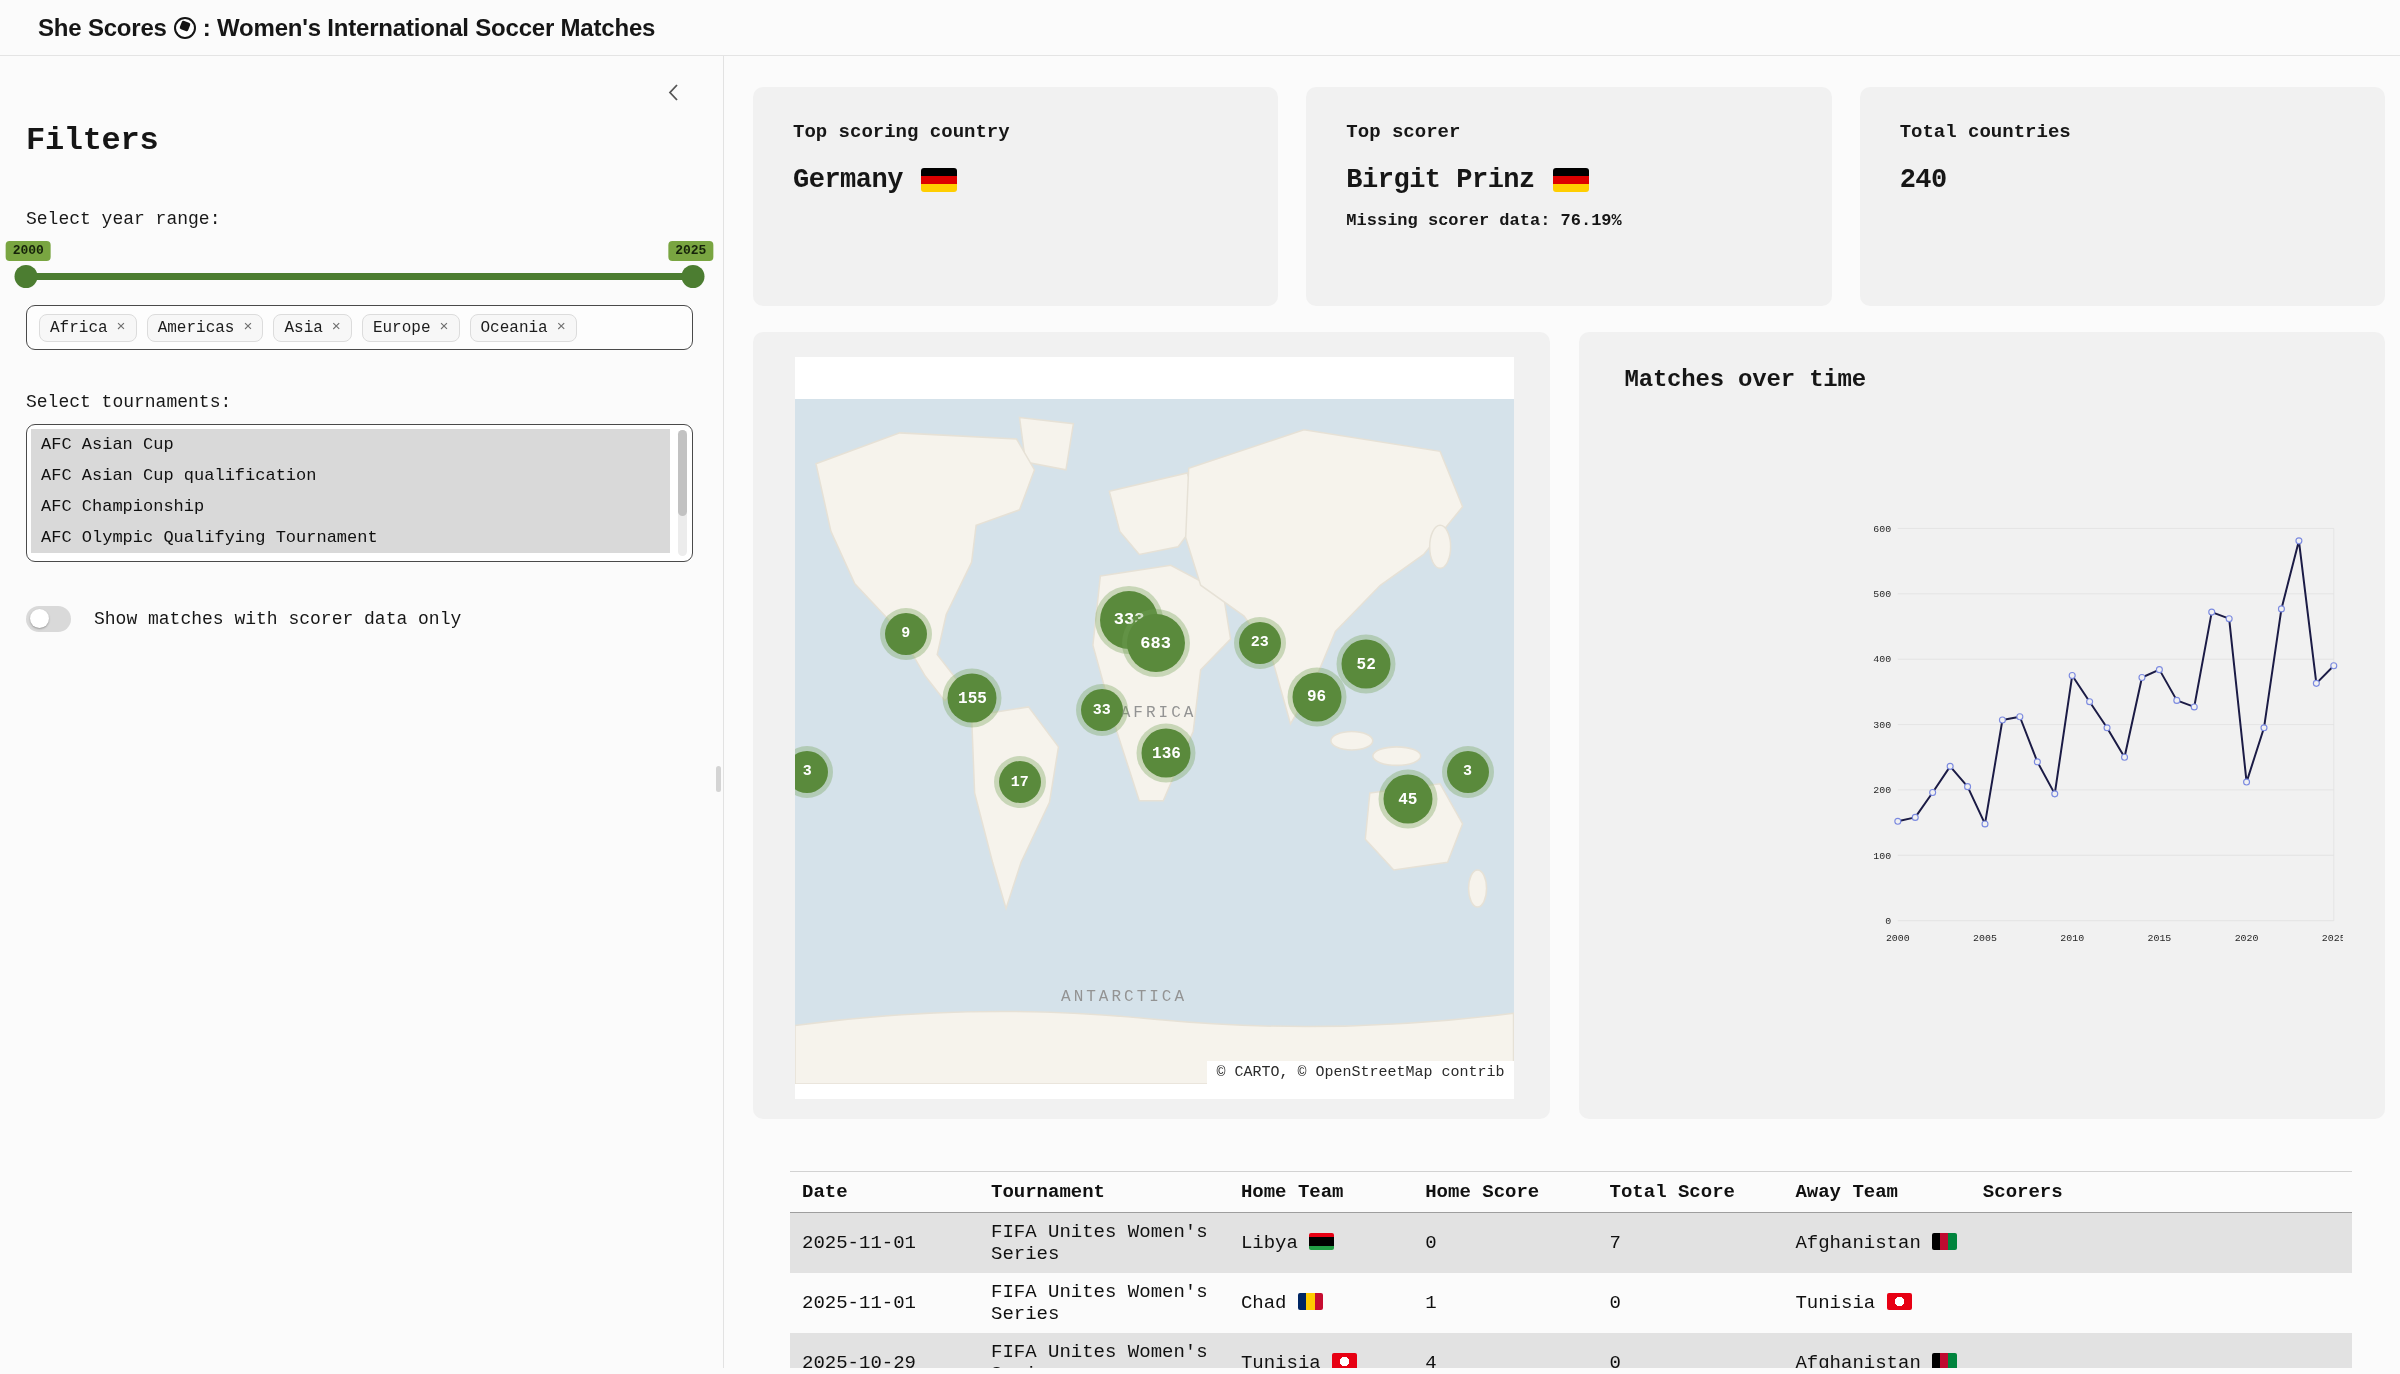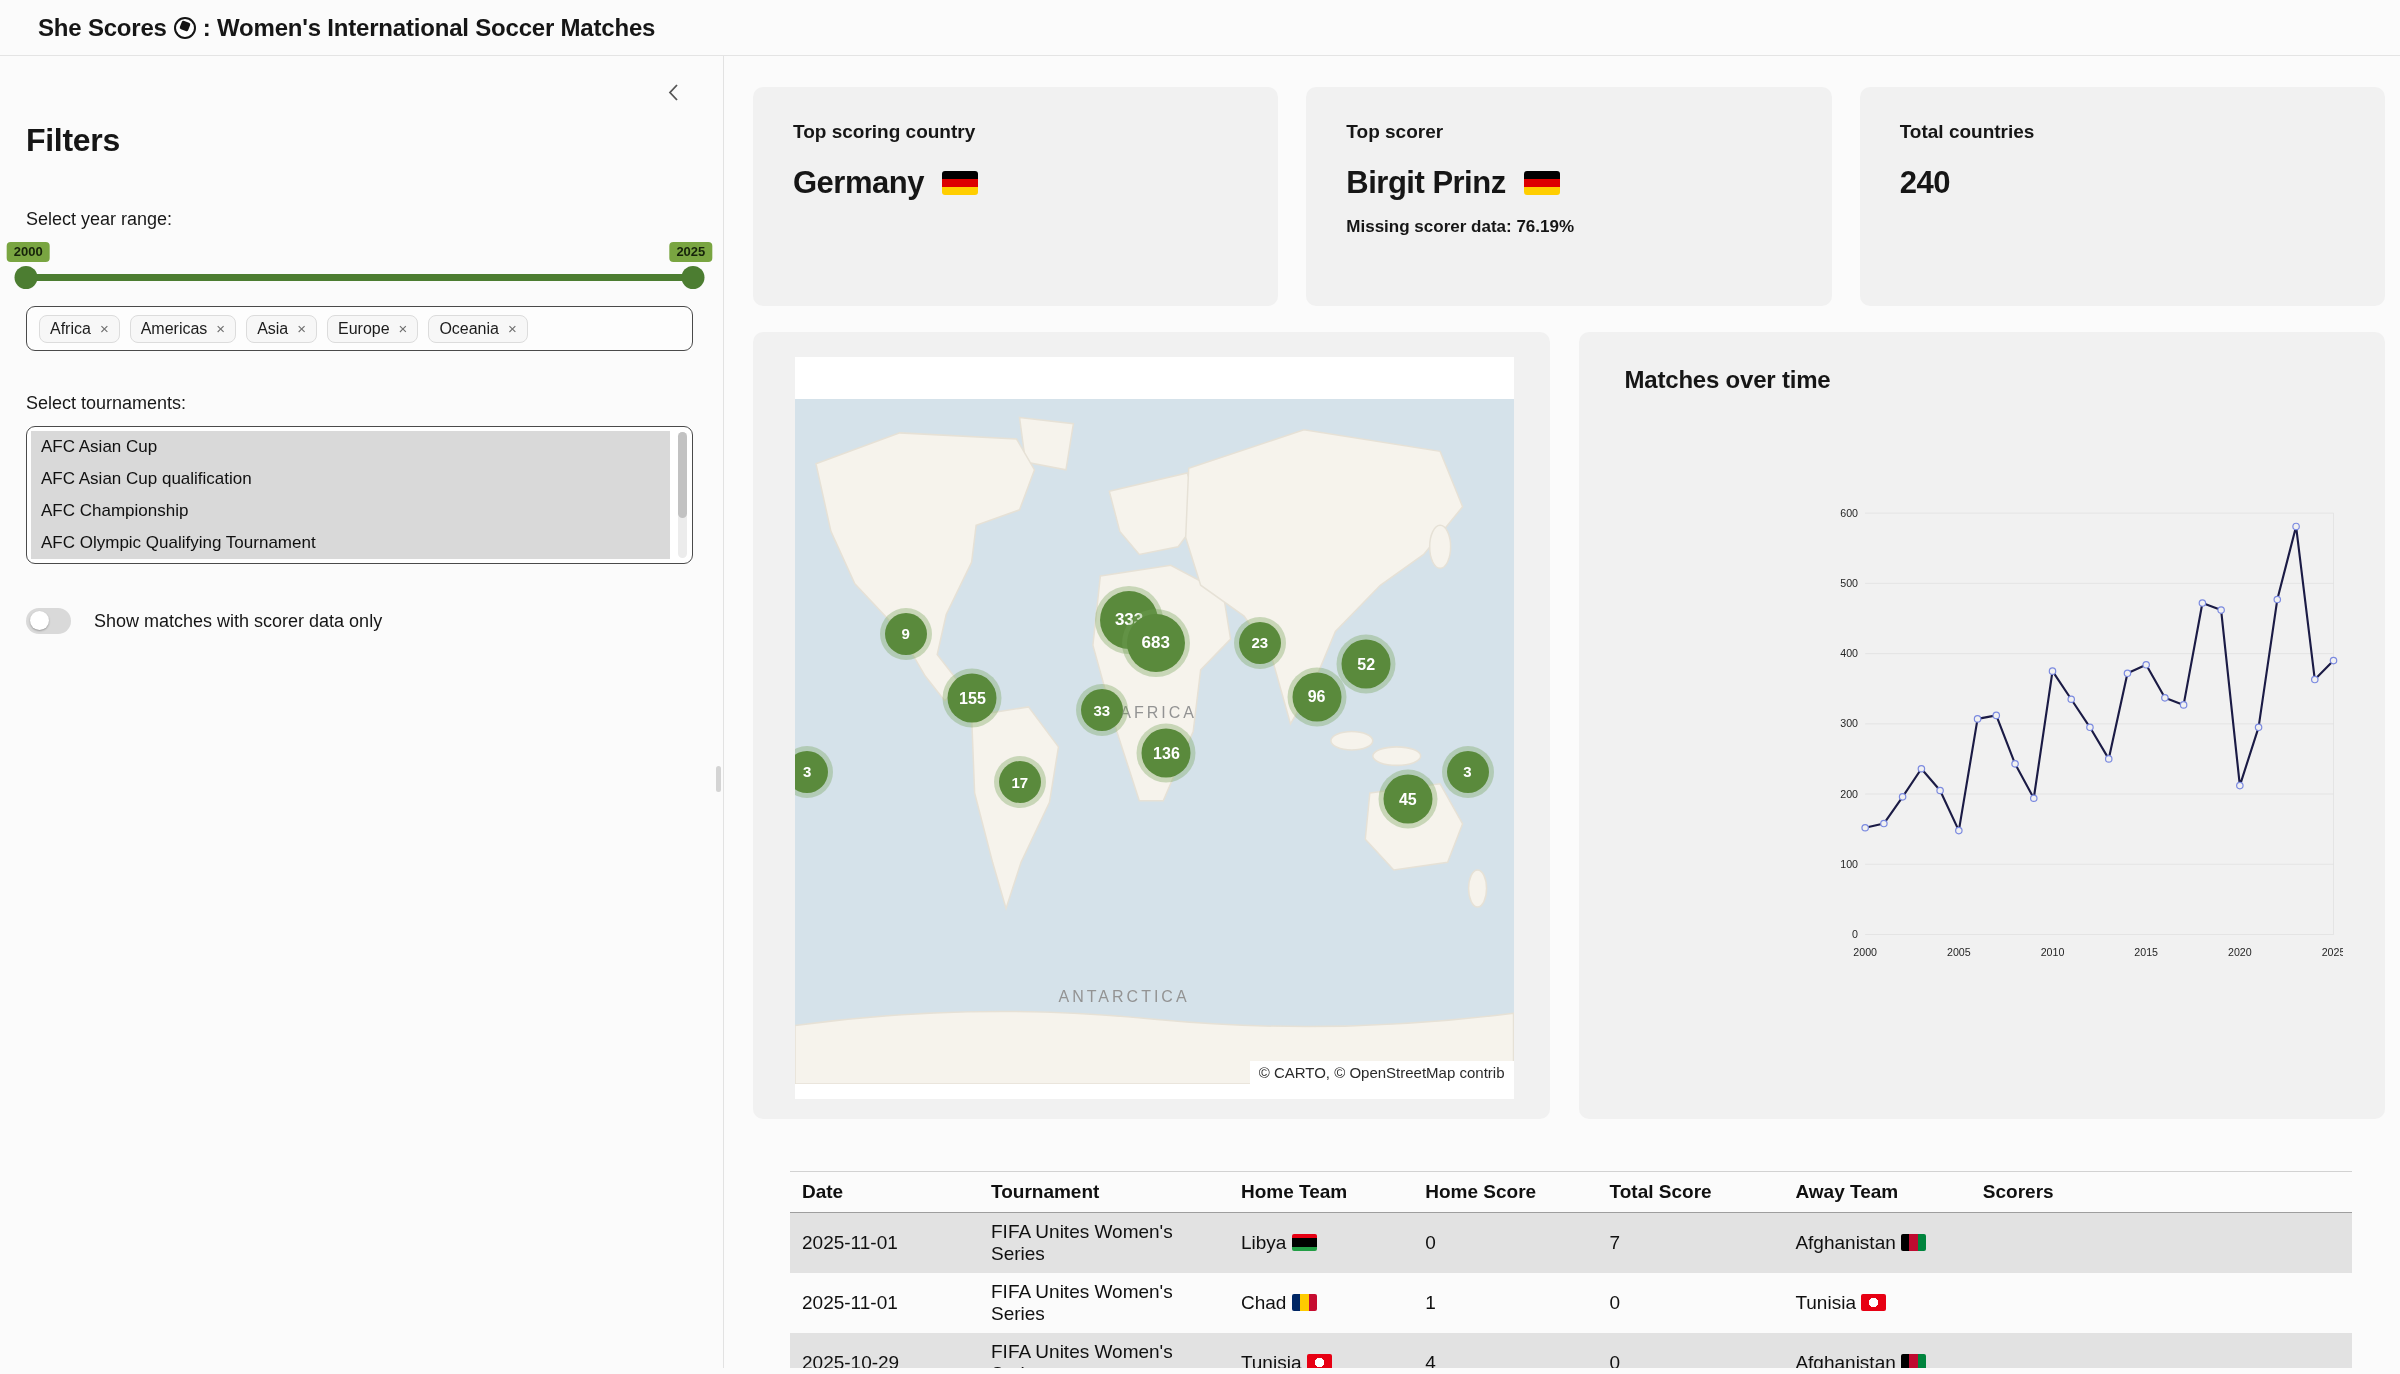--- a/index.html
+++ b/index.html
@@ -8,21 +8,21 @@
     font-family:"Liberation Sans", sans-serif; color:#161616; }
 
   
   .app-header { height:56px; display:flex; align-items:center; padding:0 38px;
     border-bottom:1px solid #e4e4e4; background:#fbfbfb; }
   .app-header h1 { font-size:24px; font-weight:bold; display:flex; align-items:center; gap:7px; letter-spacing:-0.2px; }
   .ball { width:22px; height:22px; border-radius:50%; background:#fff; border:2px solid #141414; position:relative; }
   .ball::after { content:""; position:absolute; left:50%; top:42%; width:9px; height:9px;
     background:#141414; border-radius:2px; transform:translate(-50%,-50%) rotate(22deg); }
 
-  .app { display:flex; height:1312px; }
+  .app { display:flex; height:1312px;font-family:Liberation Mono, monospace; }
 
   
   .sidebar { width:724px; border-right:1px solid #e2e2e2; padding:20px 30px 0 26px; position:relative; background:#fbfbfb; }
   .collapse-btn { position:absolute; top:22px; right:38px; background:none; border:none; cursor:pointer; padding:4px; }
   .sidebar-resize { position:absolute; right:2px; top:710px; width:5px; height:26px; background:#d4d4d4; border-radius:3px; }
   .filters-title { font-size:32px; font-weight:bold; margin-top:46px; letter-spacing:-0.3px; }
   .field-label { font-size:18px; color:#181818; }
   .lbl-year { margin-top:50px; }
   .lbl-cont { margin-top:44px; }
   .lbl-tour { margin-top:42px; }
@@ -58,21 +58,21 @@
   .toggle { width:45px; height:26px; border-radius:13px; background:#d9d9d9; position:relative; cursor:pointer; flex:none; }
   .knob { position:absolute; left:4px; top:3px; width:19px; height:19px; border-radius:50%; background:#fff;
     box-shadow:0 1px 2px rgba(0,0,0,0.3); }
   .toggle-label { font-size:18px; }
 
   
   .main { flex:1; padding:31px 15px 0 29px; overflow:hidden; }
   .stats-row { display:flex; gap:28px; }
   .stat-card { flex:1; background:#f1f1f1; border-radius:10px; padding:34px 40px; height:219px; }
   .stat-label { font-size:19px; font-weight:bold; }
-  .stat-value { display:flex; align-items:center; gap:18px; font-size:31px; font-weight:bold;
+  .stat-value { display:flex; align-items:center; gap:18px; font-size:27px; font-weight:bold;
     margin-top:22px; letter-spacing:-0.5px; }
   .stat-note { margin-top:16px; font-size:17px; font-weight:bold; }
 
   
   .flag { display:inline-block; width:25px; height:17px; border-radius:2px; flex:none; vertical-align:-2px; }
   .flag-lg { width:36px; height:24px; border-radius:3px; }
   .flag-de { background:linear-gradient(to bottom, #000 0 33%, #dd0000 33% 66%, #ffce00 66% 100%); }
   .flag-ly { background:linear-gradient(to bottom, #e70013 0 25%, #000 25% 75%, #239e46 75% 100%); }
   .flag-af { background:linear-gradient(to right, #000 0 33%, #bf0a30 33% 66%, #00843d 66% 100%); }
   .flag-td { background:linear-gradient(to right, #002664 0 33%, #fecb00 33% 66%, #c60c30 66% 100%); }

